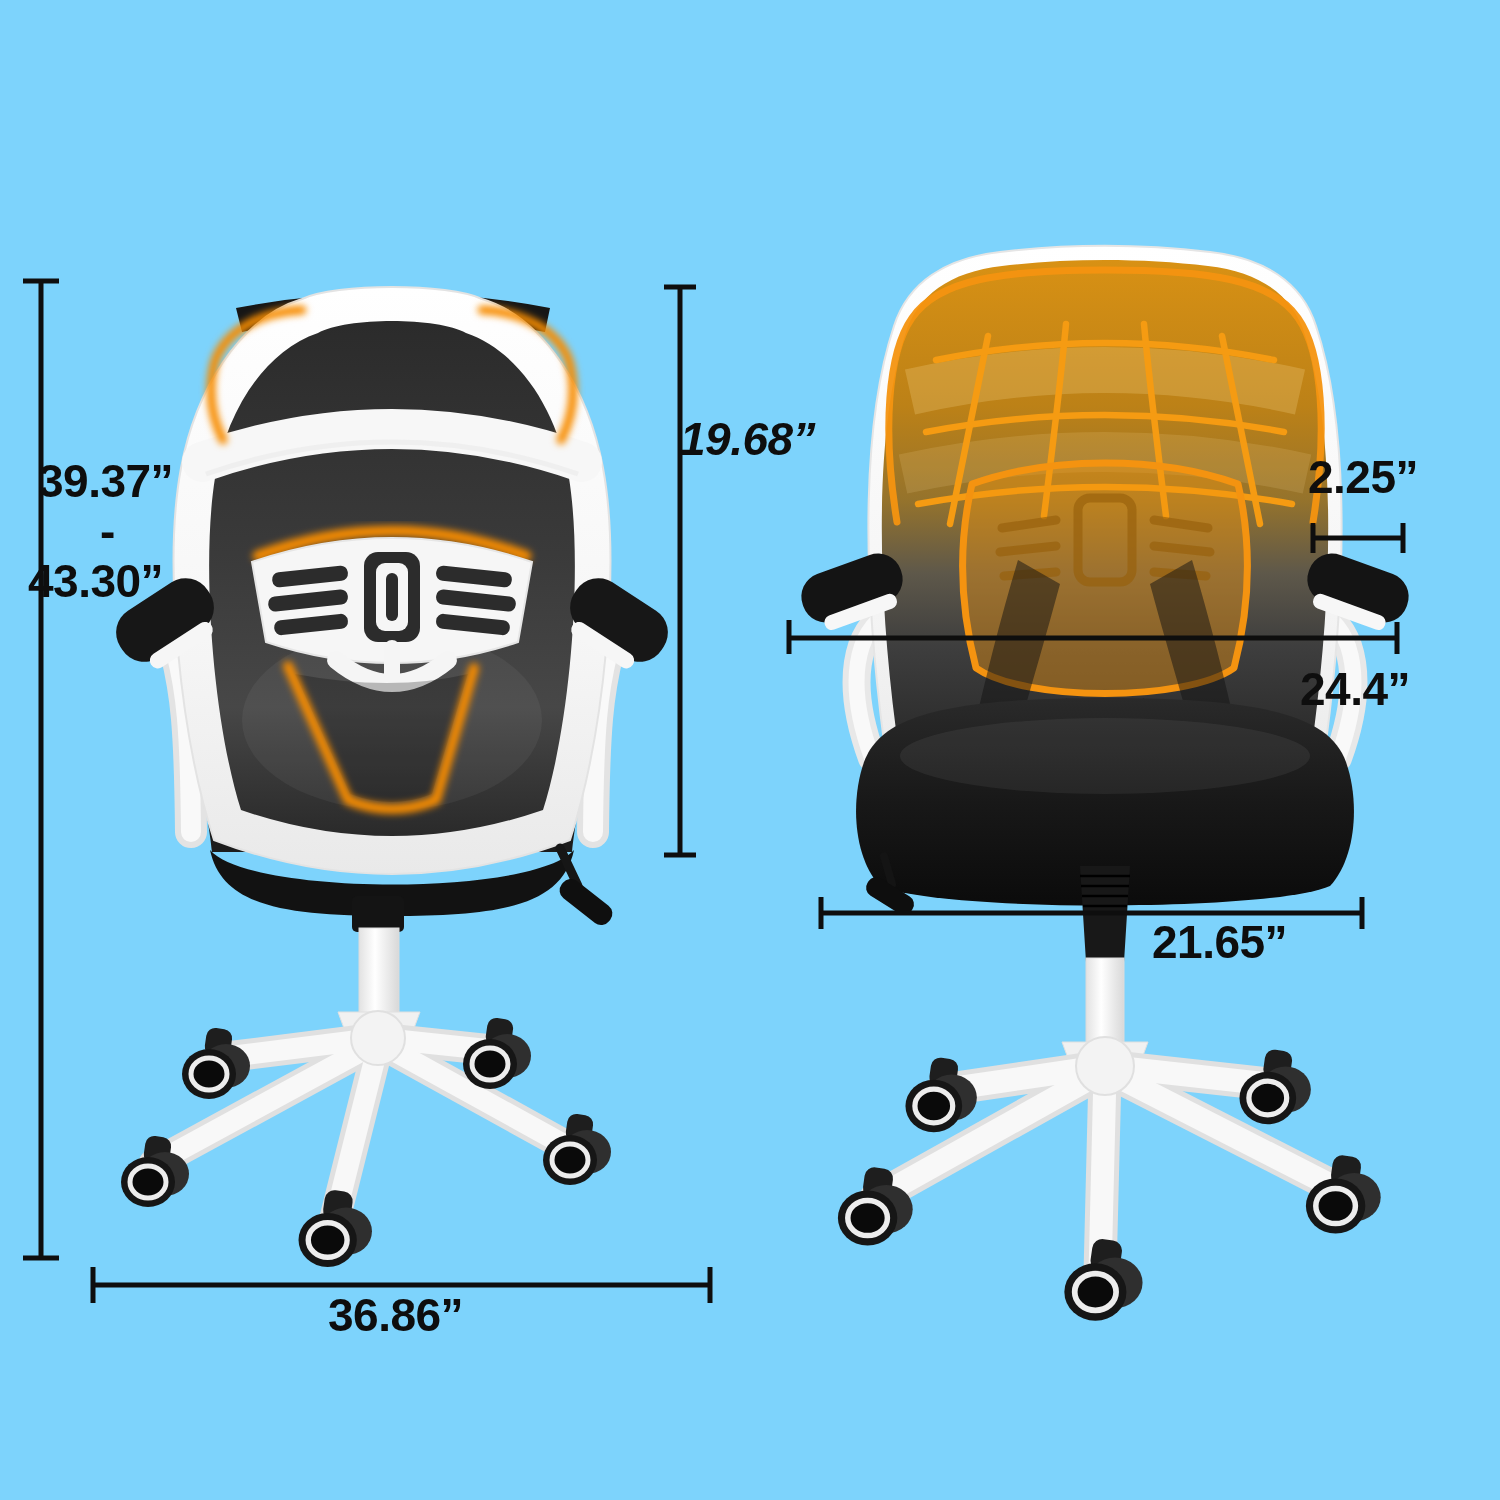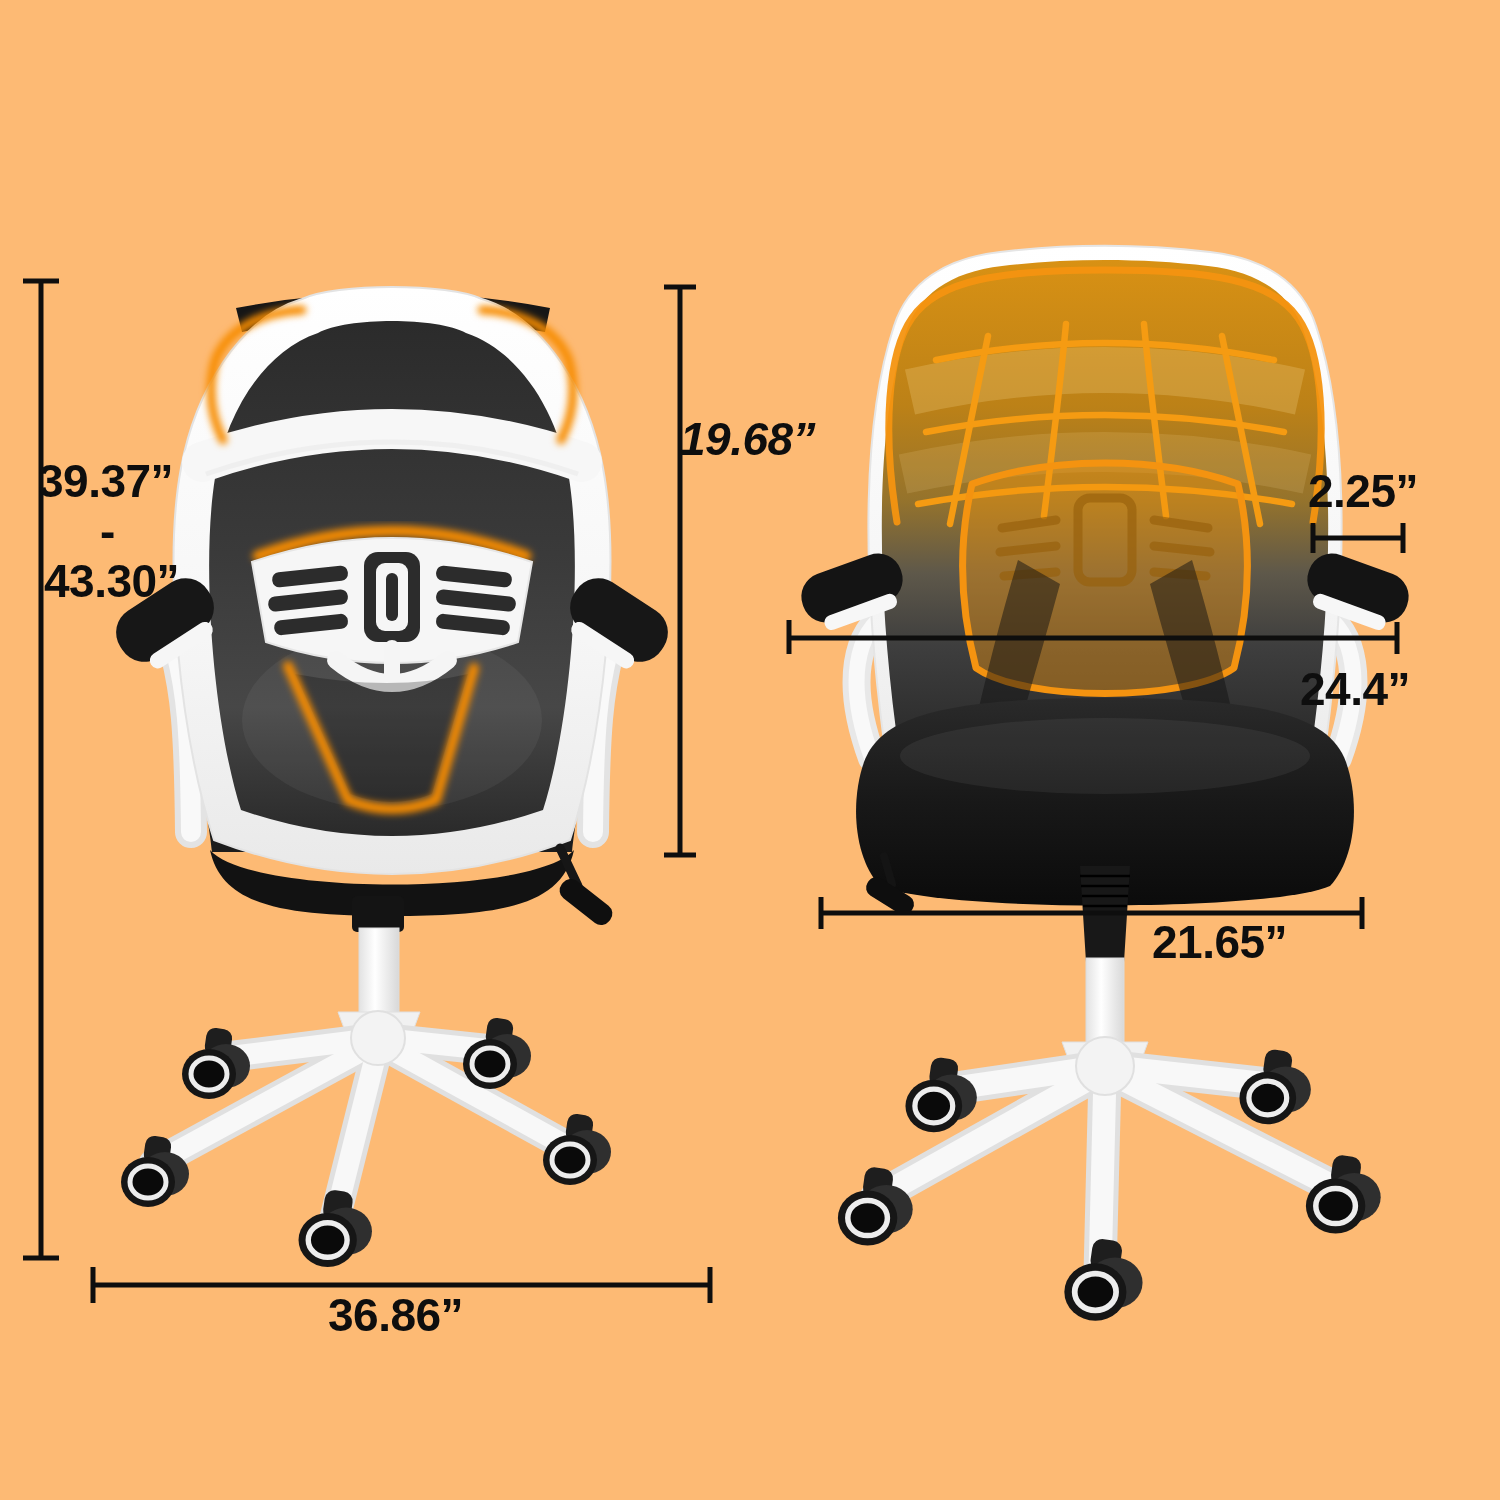--- a/index.html
+++ b/index.html
@@ -1,16 +1,16 @@
 <!DOCTYPE html>
 <html><head>
 <meta charset="utf-8">
 <style>
   html,body{margin:0;padding:0;background:#ffffff;}
-  #canvas{position:relative;width:1500px;height:1500px;background:#fdba74;overflow:hidden;
+  #canvas{position:relative;width:1500px;height:1500px;background:#7dd3fc;overflow:hidden;
           font-family:"Liberation Sans",sans-serif;}
   #scene{position:absolute;left:0;top:0;}
   .dim-label{position:absolute;font-family:"Liberation Sans",sans-serif;font-weight:700;
              font-size:46px;line-height:1.1;color:#0e0e0e;letter-spacing:-0.5px;white-space:nowrap;}
 </style>
 </head>
 <body>
 
 <div id="canvas">
 
@@ -285,19 +285,19 @@
       <g>
         <path d="M 1313,538 H 1403"></path>
           <path d="M 1313,523 V 553"></path>
           <path d="M 1403,523 V 553"></path>
       </g>
     </g>
   </svg>
 
   <div class="dim-label" style="left:38px;top:456px;">39.37”</div>
   <div class="dim-label" style="left:100px;top:506px;">-</div>
-  <div class="dim-label" style="left:28px;top:556px;margin-left:16px;">43.30”</div>
+  <div class="dim-label" style="left:28px;top:556px;">43.30”</div>
   <div class="dim-label" style="left:680px;top:414px;font-style:italic;">19.68”</div>
-  <div class="dim-label" style="left:1308px;top:466px;">2.25”</div>
+  <div class="dim-label" style="left:1308px;top:452px;">2.25”</div>
   <div class="dim-label" style="left:1300px;top:664px;">24.4”</div>
   <div class="dim-label" style="left:1128px;top:917px;margin-left:24px;">21.65”</div>
   <div class="dim-label" style="left:328px;top:1290px;">36.86”</div>
 </div>
 
 </body></html>

